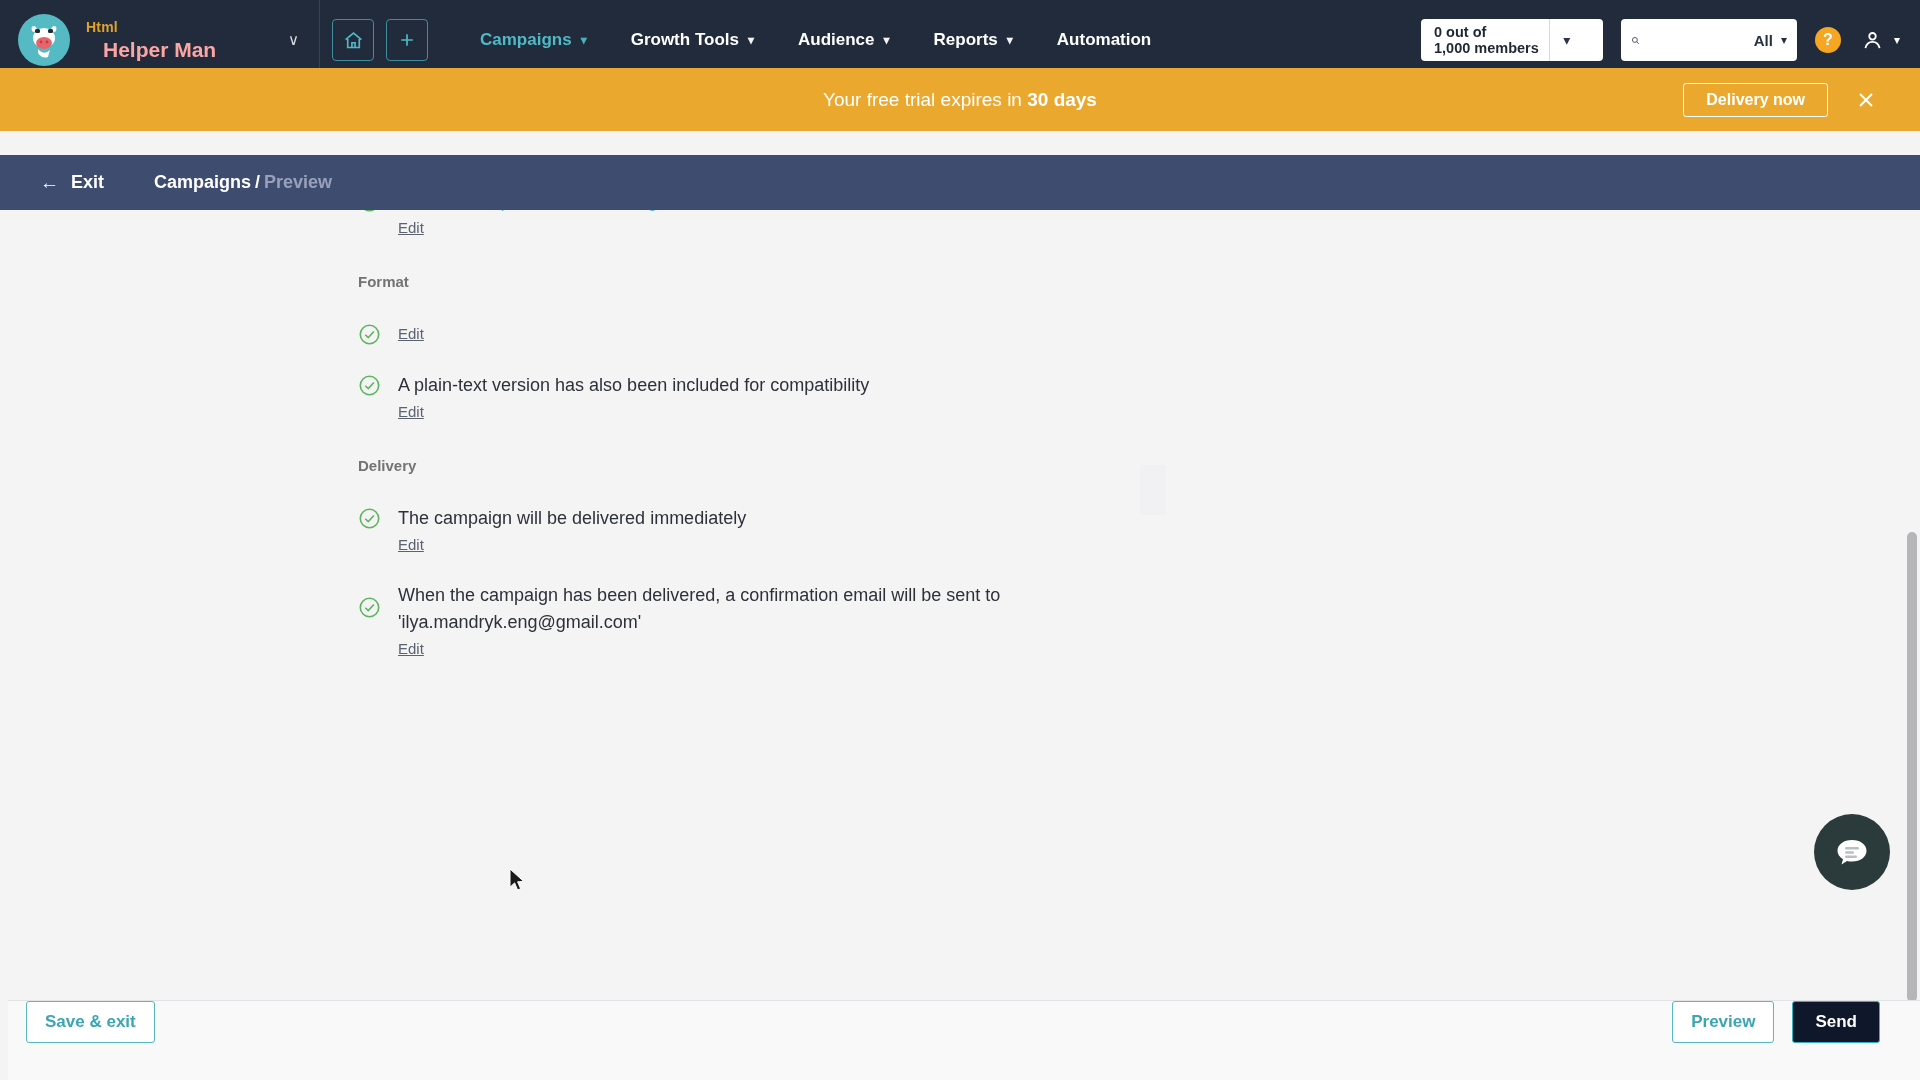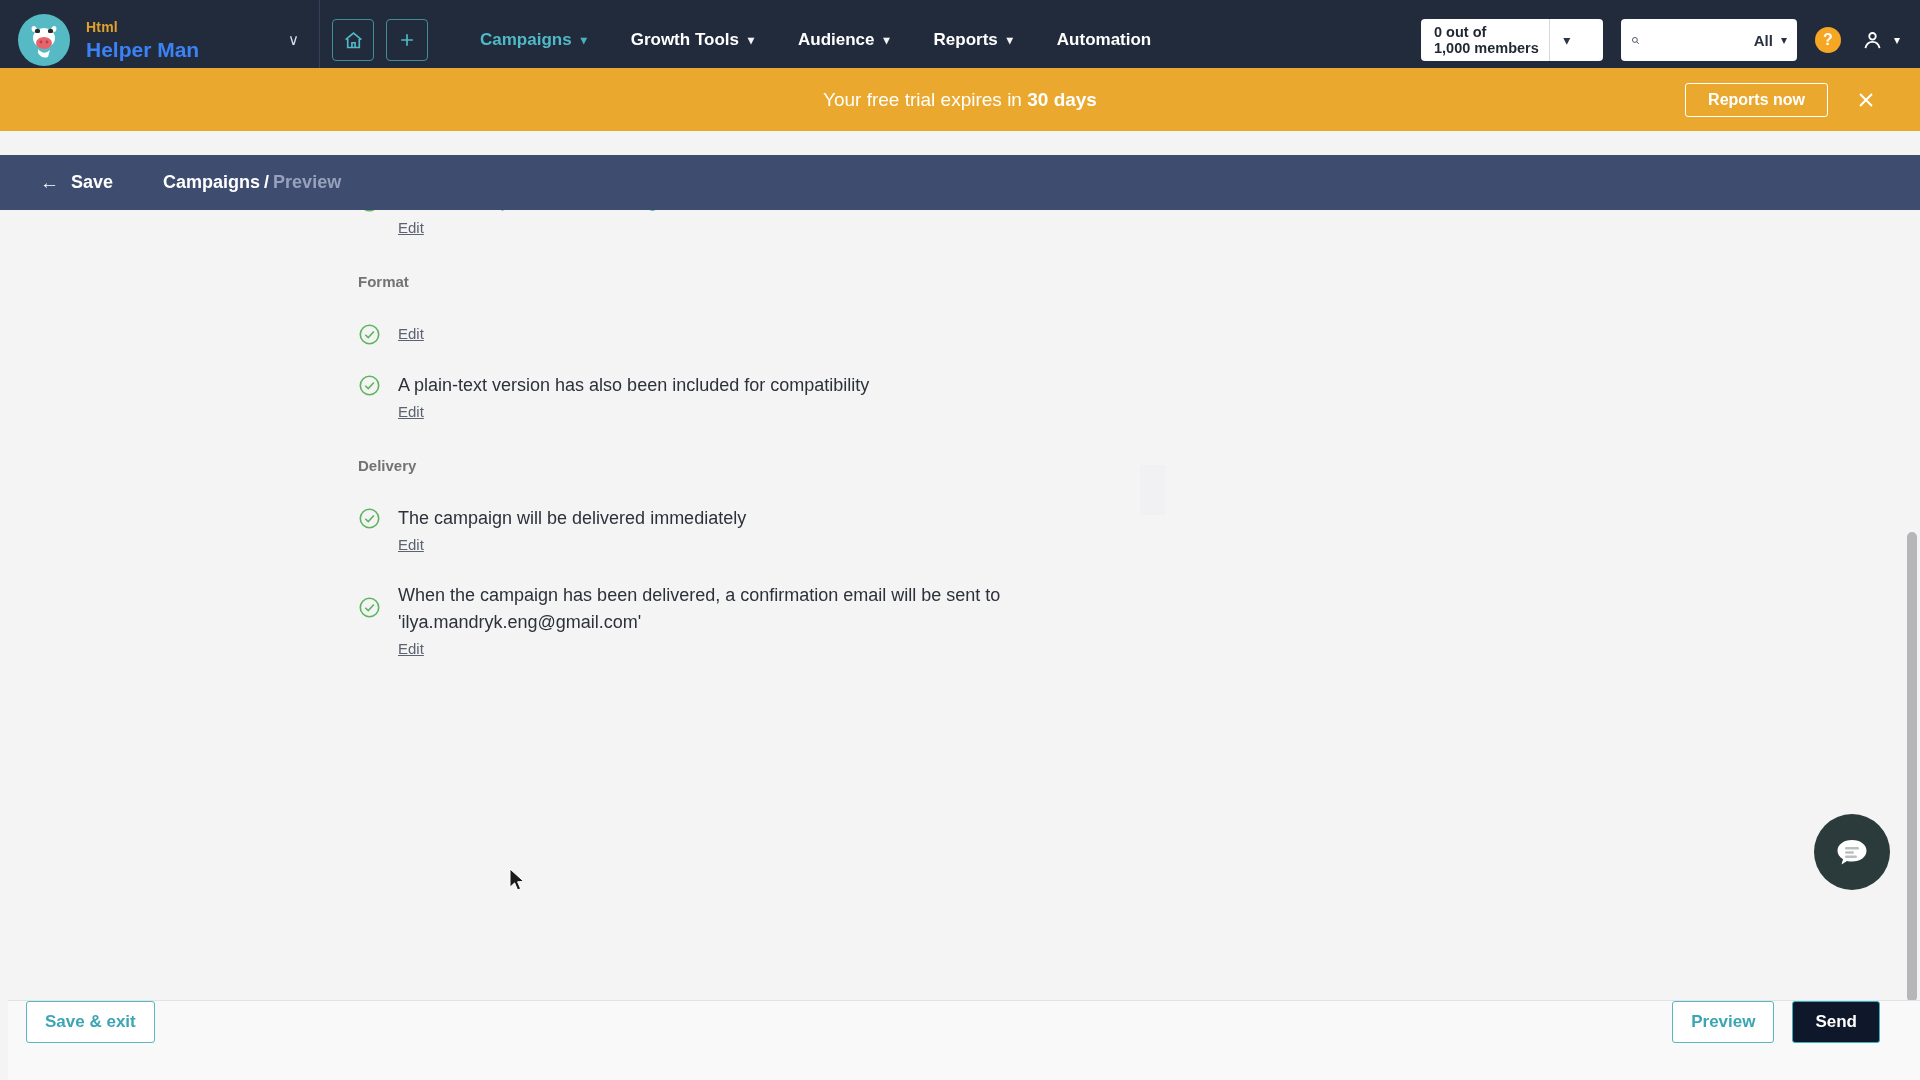--- a/index.html
+++ b/index.html
@@ -30,22 +30,22 @@
     display: flex; align-items: center; justify-content: center;
     flex: 0 0 auto;
     overflow: hidden;
   }
   .brand-text { margin-left: 16px; flex: 1 1 auto; }
   .brand-role {
     font-size: 14px; color: #e0a22a; font-weight: 700;
     letter-spacing: .2px; line-height: 18px;
   }
   .brand-name {
-    font-size: 21px; color: #3b82f6; font-weight: 700;
-    line-height: 26px; margin-top: 1px;
+    font-size: 21px; color: #fca5a5; font-weight: 700;
+    line-height: 26px; margin-top: 1px; margin-left: 17px;
   }
   .brand-caret { color: #d9dde4; font-size: 15px; margin-right: 20px; }
 
   .icon-btn {
     width: 42px; height: 42px; margin-left: 12px;
     border: 1px solid #3e8e9c; border-radius: 4px;
     display: flex; align-items: center; justify-content: center;
     background: transparent;
   }
   .icon-btn:first-of-type { margin-left: 22px; }
@@ -329,32 +329,32 @@
       <path d="M4.6 20 C5.6 15.4 8.6 13.4 12 13.4 C15.4 13.4 18.4 15.4 19.4 20"></path>
     </svg>
     <span class="user-caret">▾</span>
   </div>
 </div>
 
 <div class="banner">
   <div class="banner-text">
     <span>Your free trial expires in </span><b>30 days</b>
   </div>
-  <button class="banner-upgrade">Reports now</button>
+  <button class="banner-upgrade">Delivery now</button>
   <div class="banner-close">
     <svg width="22" height="22" viewBox="0 0 24 24" stroke="#ffffff" stroke-width="2.2">
       <path d="M5.5 5.5 L18.5 18.5 M18.5 5.5 L5.5 18.5"></path>
     </svg>
   </div>
 </div>
 
 <div class="crumbbar">
   <div class="exit-link">
     <span class="exit-arrow">←</span>
-    <span>Save</span>
+    <span>Exit</span>
   </div>
   <div class="crumbs">
     <span>Campaigns</span><span class="crumb-sep">/</span><span class="crumb-current">Preview</span>
   </div>
 </div>
 
 <div class="content">
   <div class="artifact"></div>
   <div class="inner">
 

